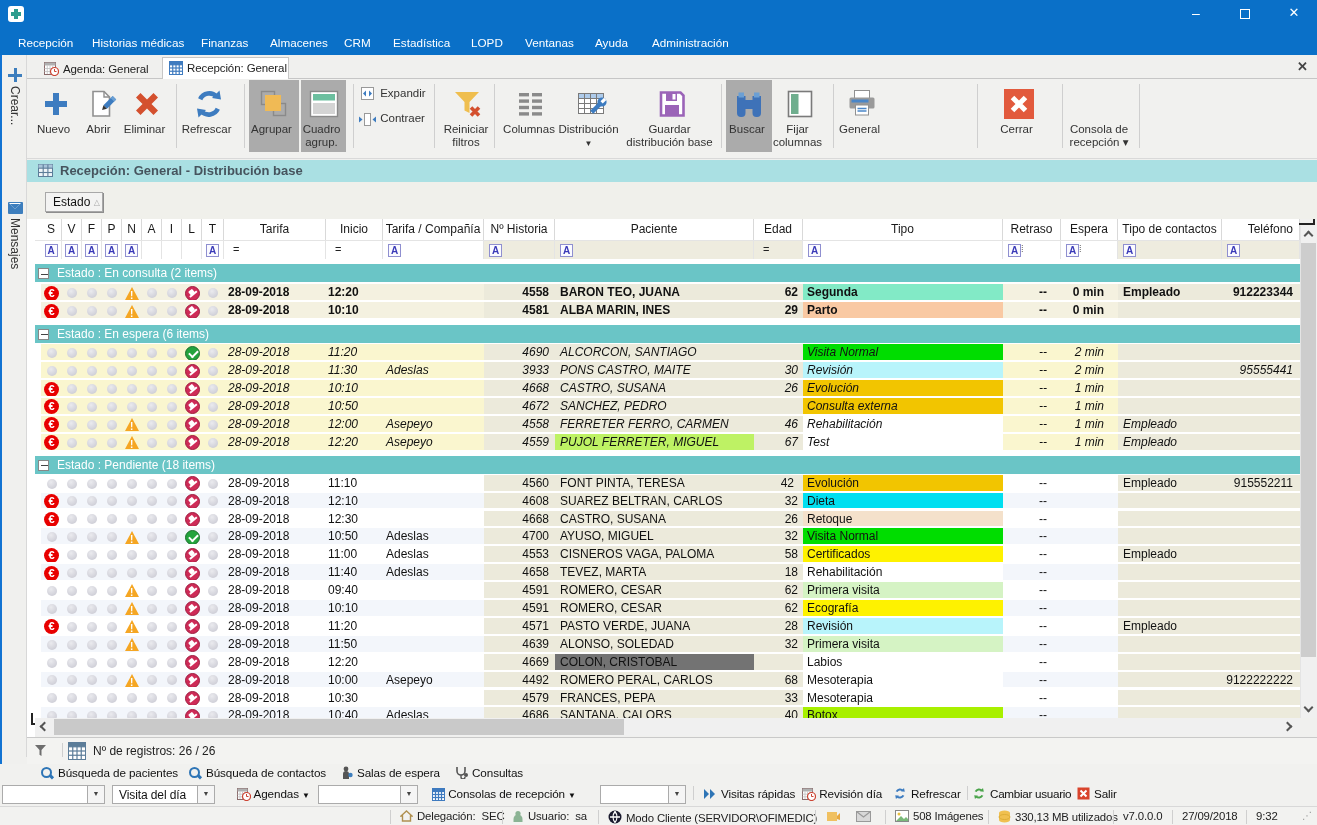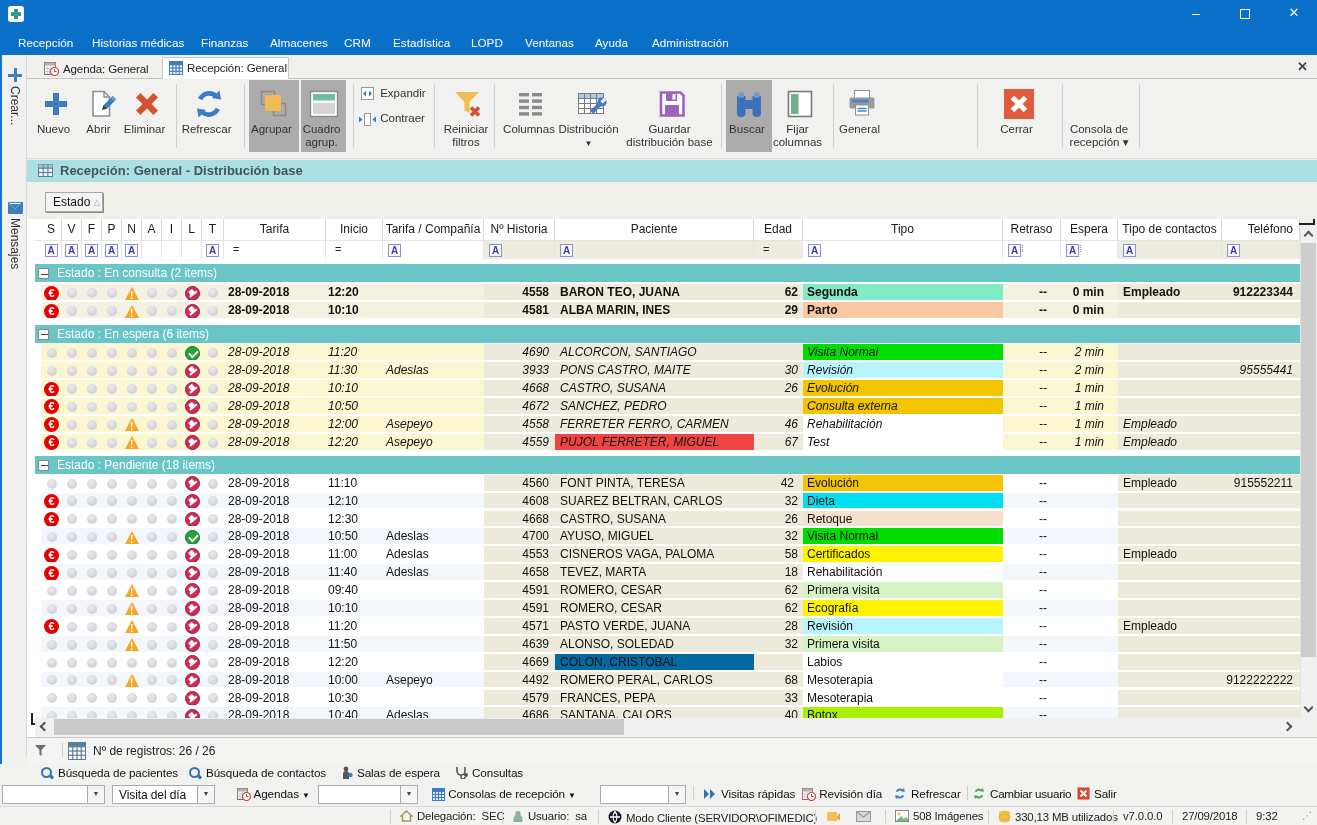--- a/index.html
+++ b/index.html
@@ -523,21 +523,21 @@
     <span class="c-ic" style="width:20px;background:#faf6cf;"><i class="ic-dot"></i></span>
     <span class="c-ic" style="width:20px;background:#faf6cf;"><i class="ic-w"></i></span>
     <span class="c-ic" style="width:20px;background:#faf6cf;"><i class="ic-dot"></i></span>
     <span class="c-ic" style="width:20px;background:#faf6cf;"><i class="ic-dot"></i></span>
     <span class="c-ic" style="width:20px;background:#faf6cf;"><i class="ic-g"></i></span>
     <span class="c-ic" style="width:22px;background:#faf6cf;"><i class="ic-dot"></i></span>
     <span class="c-l" style="width:102px;background:#faf6cf;padding-left:4px">28-09-2018</span>
     <span class="c-l" style="width:57px;background:#faf6cf;padding-left:2px">12:20</span>
     <span class="c-l" style="width:101px;background:#faf6cf;padding-left:3px">Asepeyo</span>
     <span class="c-r" style="width:71px;background:#eceadb;padding-right:6px">4559</span>
-    <span class="c-l" style="width:199px;background:#ef4444;padding-left:5px">PUJOL FERRETER, MIGUEL</span>
+    <span class="c-l" style="width:199px;background:#bef264;padding-left:5px">PUJOL FERRETER, MIGUEL</span>
     <span class="c-r" style="width:49px;background:#eceadb;padding-right:5px">67</span>
     <span class="c-l" style="width:200px;background:#ffffff;padding-left:4px">Test</span>
     <span class="c-r" style="width:58px;background:#faf6cf;padding-right:14px">--</span>
     <span class="c-r" style="width:57px;background:#faf6cf;padding-right:14px">1 min</span>
     <span class="c-l" style="width:104px;background:#eceadb;padding-left:5px">Empleado</span>
     <span class="c-r" style="width:78px;background:#eceadb;padding-right:7px"></span>
   </div>
 <div class="gband" style="top:455.7px"><span class="minus"></span>Estado : Pendiente (18 items)</div>
 <div class="grow rn" style="top:474.7px">
     <span class="c-ind" style="width:6px;background:#ffffff;"></span>
@@ -777,21 +777,21 @@
     <span class="c-ic" style="width:20px;background:#ffffff;"><i class="ic-dot"></i></span>
     <span class="c-ic" style="width:20px;background:#ffffff;"><i class="ic-dot"></i></span>
     <span class="c-ic" style="width:20px;background:#ffffff;"><i class="ic-dot"></i></span>
     <span class="c-ic" style="width:20px;background:#ffffff;"><i class="ic-dot"></i></span>
     <span class="c-ic" style="width:20px;background:#ffffff;"><i class="ic-g"></i></span>
     <span class="c-ic" style="width:22px;background:#ffffff;"><i class="ic-dot"></i></span>
     <span class="c-l" style="width:102px;background:#ffffff;padding-left:4px">28-09-2018</span>
     <span class="c-l" style="width:57px;background:#ffffff;padding-left:2px">12:20</span>
     <span class="c-l" style="width:101px;background:#ffffff;padding-left:3px"></span>
     <span class="c-r" style="width:71px;background:#eceadb;padding-right:6px">4669</span>
-    <span class="c-l" style="width:199px;background:#0369a1;padding-left:5px">COLON, CRISTOBAL</span>
+    <span class="c-l" style="width:199px;background:#737373;padding-left:5px">COLON, CRISTOBAL</span>
     <span class="c-r" style="width:49px;background:#eceadb;padding-right:5px"></span>
     <span class="c-l" style="width:200px;background:#ffffff;padding-left:4px">Labios</span>
     <span class="c-r" style="width:58px;background:#ffffff;padding-right:14px">--</span>
     <span class="c-r" style="width:57px;background:#ffffff;padding-right:14px"></span>
     <span class="c-l" style="width:104px;background:#eceadb;padding-left:5px"></span>
     <span class="c-r" style="width:78px;background:#eceadb;padding-right:7px"></span>
   </div>
 <div class="grow rn" style="top:671.6px">
     <span class="c-ind" style="width:6px;background:#ffffff;"></span>
     <span class="c-ic" style="width:21px;background:#f3f6fb;"><i class="ic-dot"></i></span>

